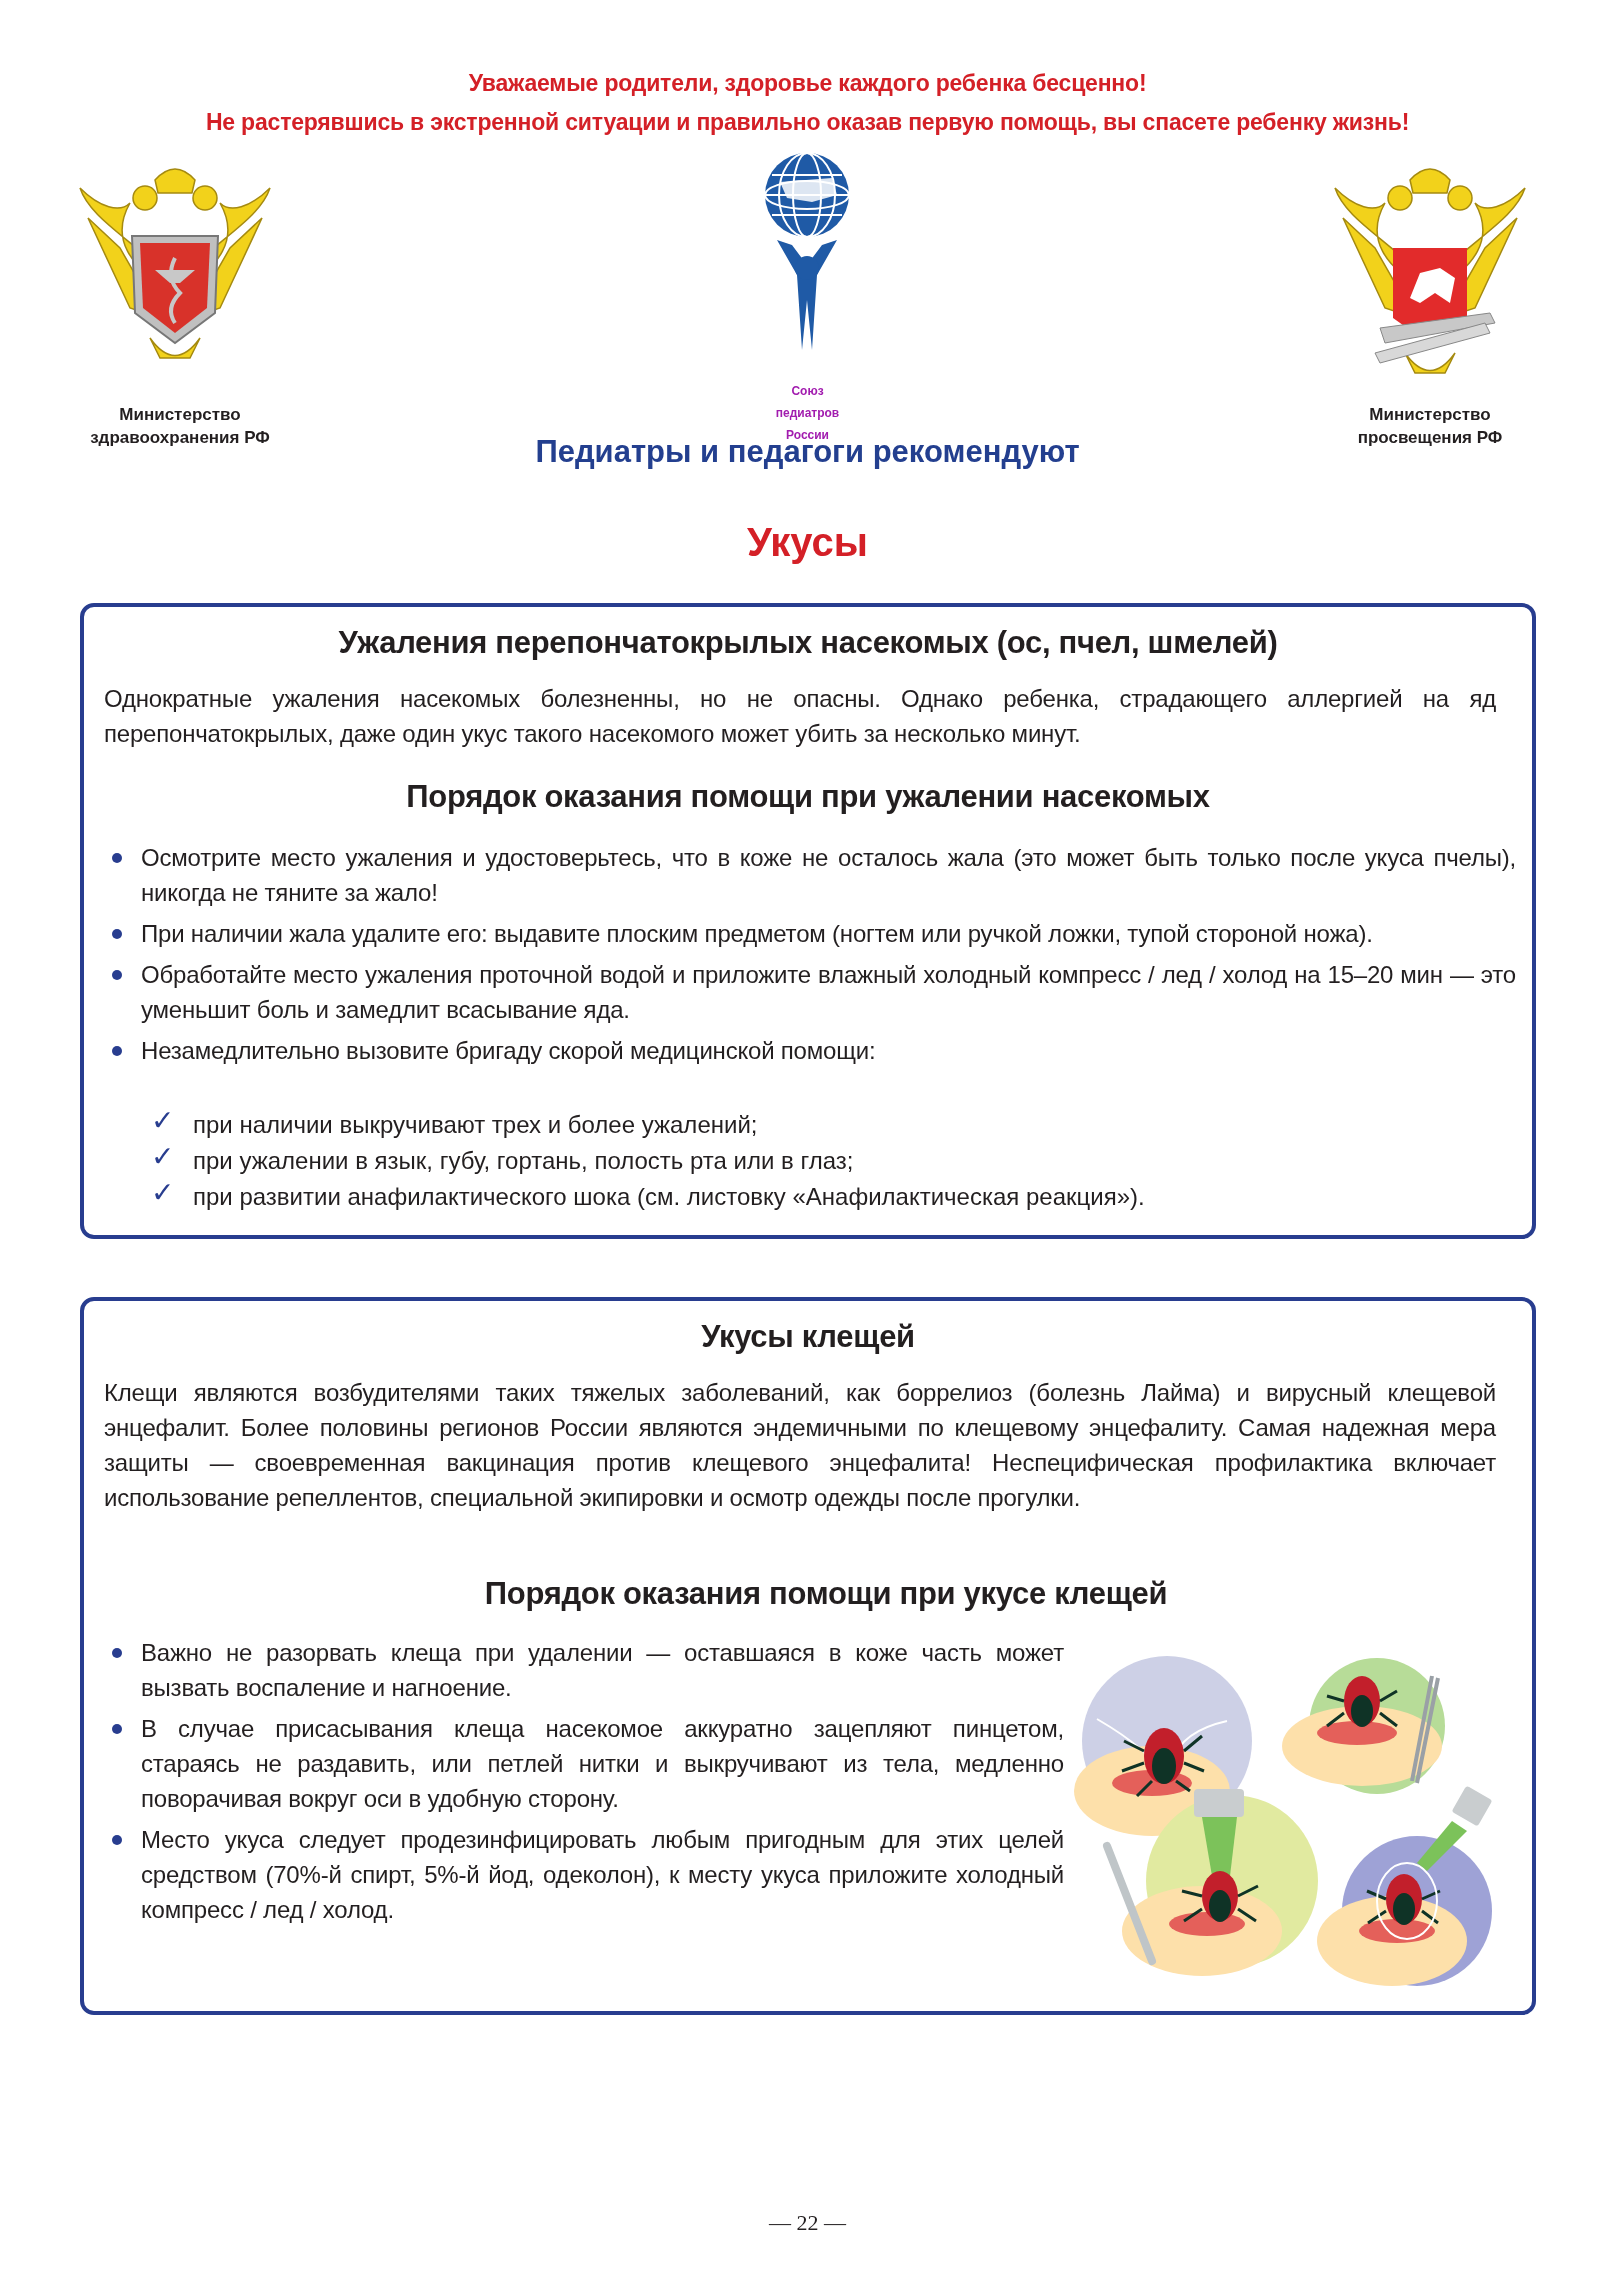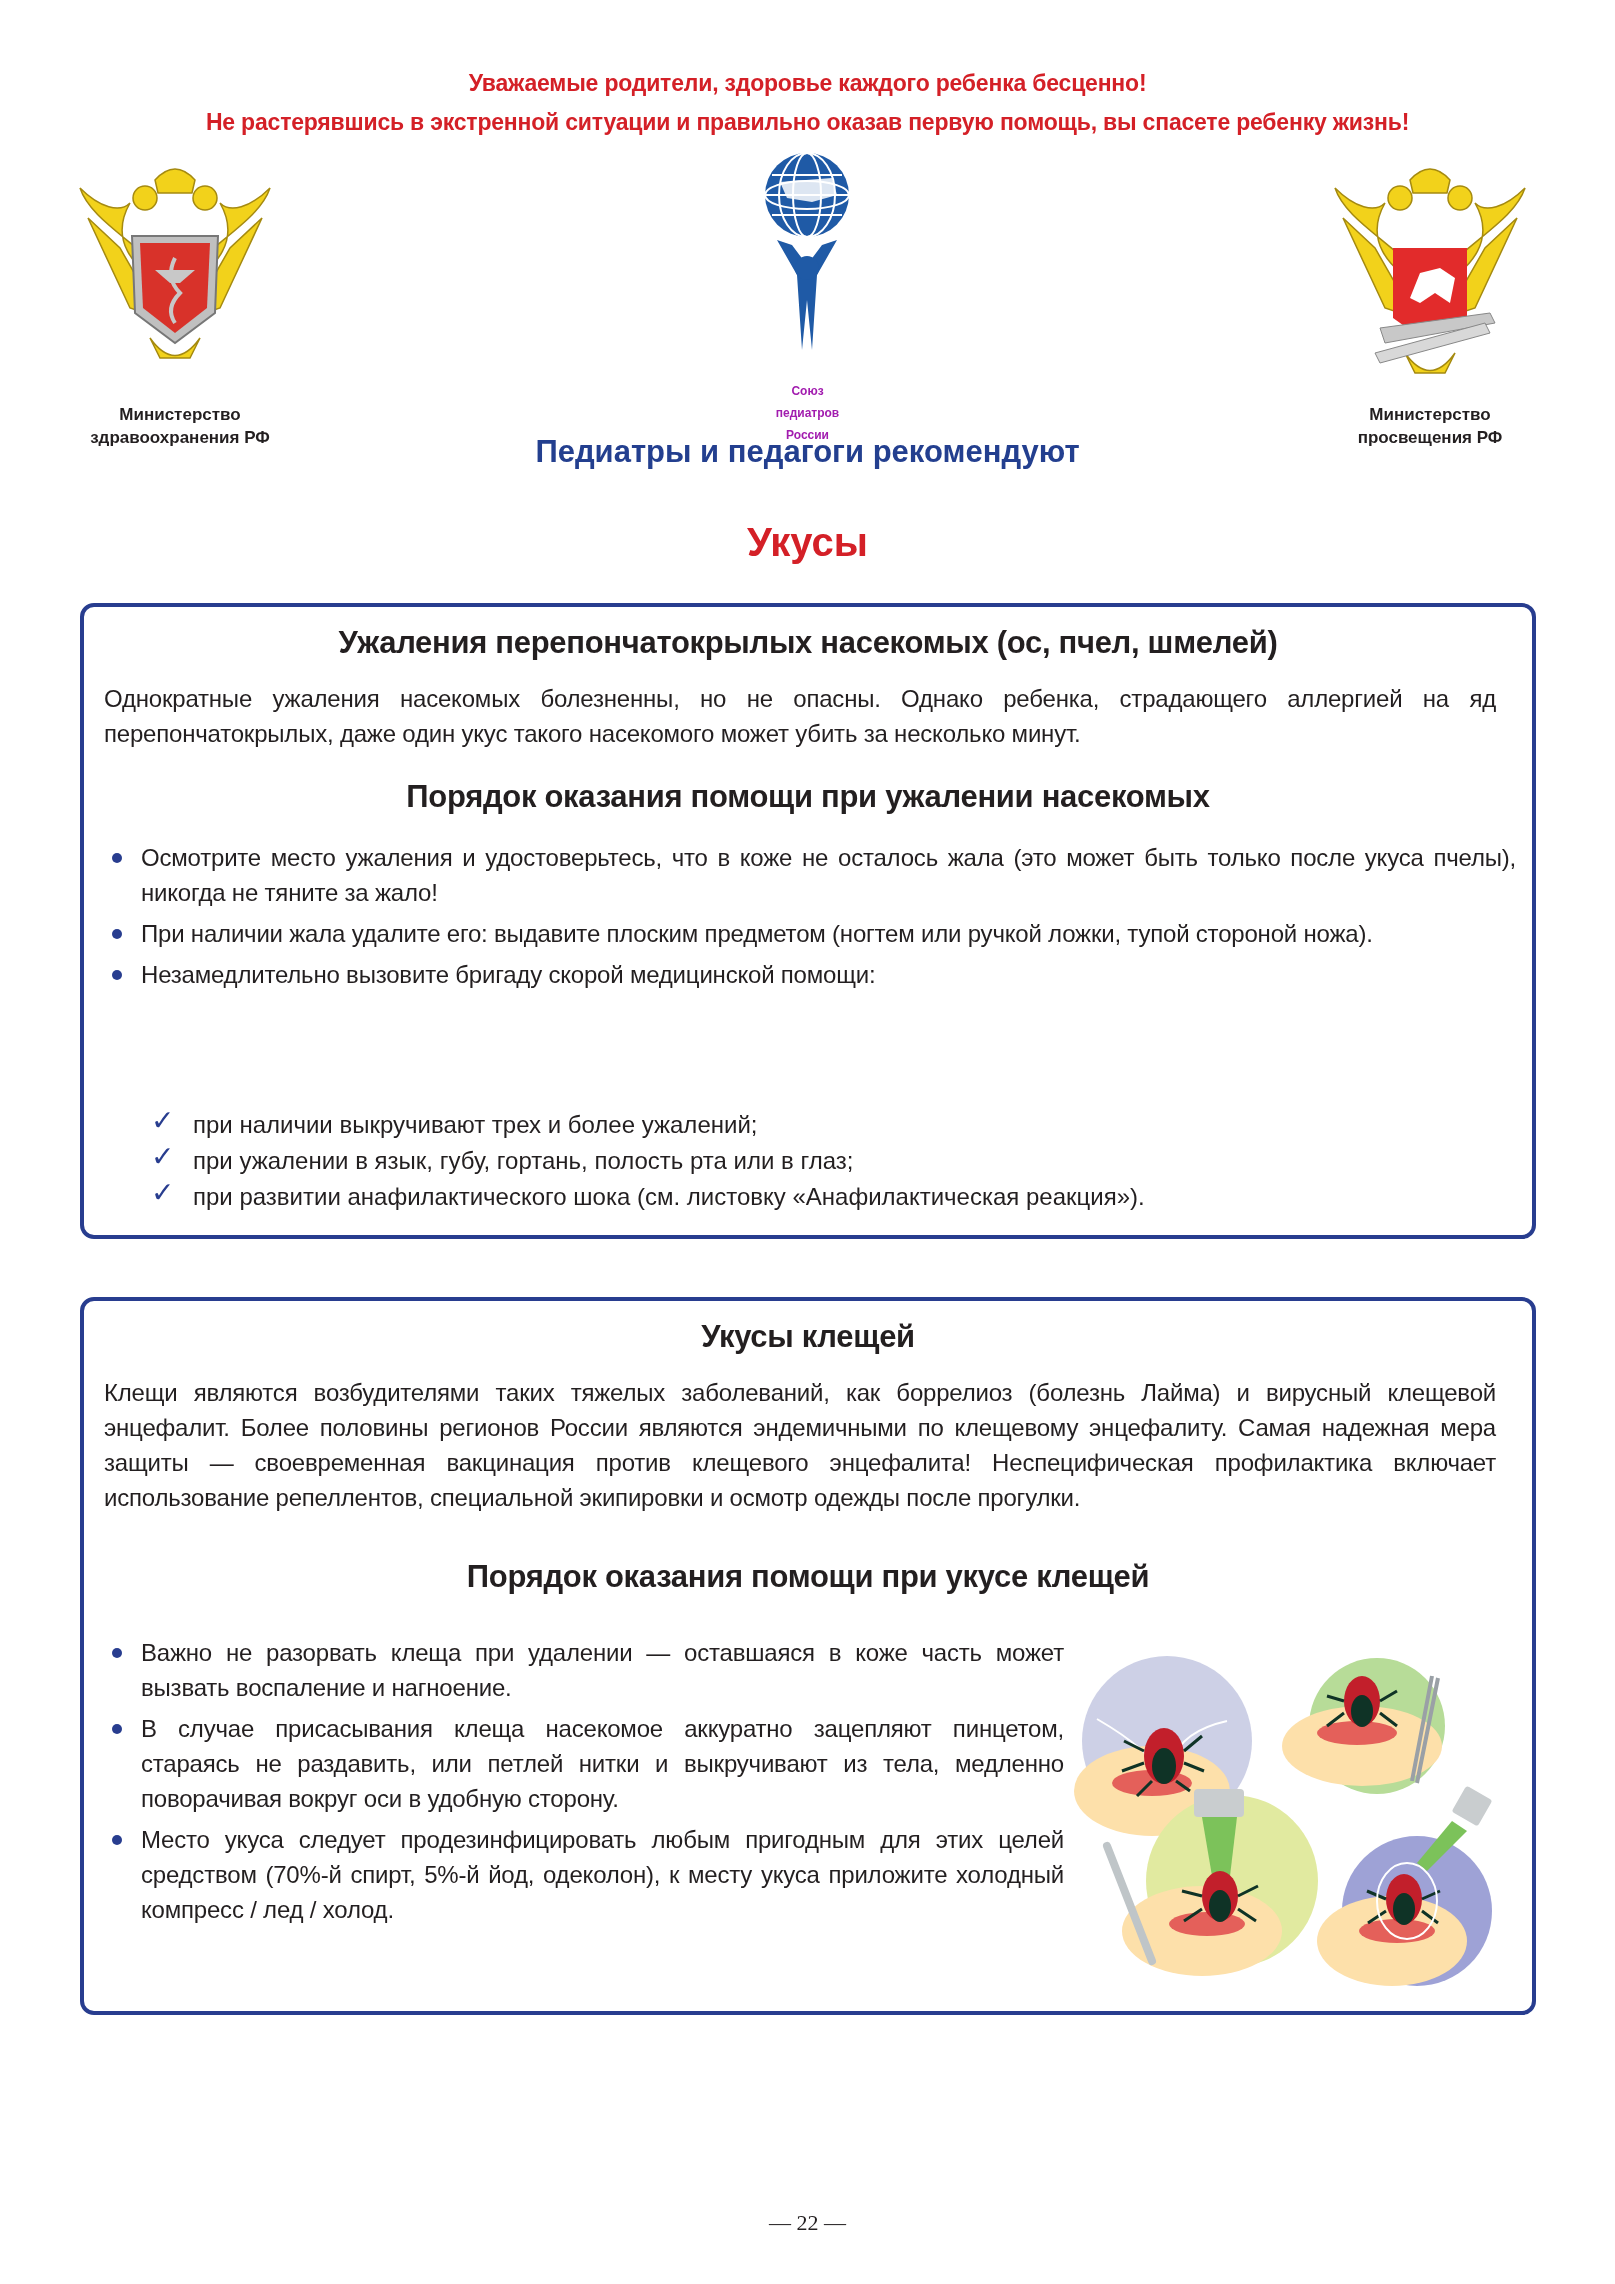--- a/index.html
+++ b/index.html
@@ -65,21 +65,21 @@
   .chk .checkmark-icon { position: absolute; left: 10px; top: -4px; color: #283d8f; font-size: 28px; font-family: "DejaVu Sans", sans-serif; }
 
   #box1-h { top: 18px; }
   #box1-p { top: 74px; }
   #box1-h2 { top: 172px; }
   #box1-list { top: 233px; width: 1412px; }
   #box1-checks { position: absolute; left: 20px; top: 500px; width: 1400px; }
 
   #box2-h { top: 18px; }
   #box2-p { top: 74px; }
-  #box2-h2 { top: 258px; }
+  #box2-h2 { top: 275px; padding-left: 18px; }
   #box2-list { top: 334px; width: 960px; }
   #tick-illustration { position: absolute; left: 988px; top: 340px; width: 420px; height: 360px; }
 
   #page-number {
     position: absolute; top: 2210px; left: 0; width: 1615px; text-align: center;
     font-family: "Liberation Serif", serif; font-size: 22px; color: #231f20;
   }
 </style>
 </head>
 <body>
@@ -153,20 +153,21 @@
 <div id="subtitle">Педиатры и педагоги рекомендуют</div>
 <div id="main-title">Укусы</div>
 
 <div id="box1" class="box">
   <div id="box1-h" class="box-h">Ужаления перепончатокрылых насекомых (ос, пчел, шмелей)</div>
   <div id="box1-p" class="para">Однократные ужаления насекомых болезненны, но не опасны. Однако ребенка, страдающего аллергией на яд перепончатокрылых, даже один укус такого насекомого может убить за несколько минут.</div>
   <div id="box1-h2" class="box-h">Порядок оказания помощи при ужалении насекомых</div>
   <ul id="box1-list" class="blist">
     <li><span class="bullet-dot"></span><span>Осмотрите место ужаления и удостоверьтесь, что в коже не осталось жала (это может быть только после укуса пчелы), никогда не тяните за жало!</span></li>
     <li><span class="bullet-dot"></span><span>При наличии жала удалите его: выдавите плоским предметом (ногтем или ручкой ложки, тупой стороной ножа).</span></li>
+    <li><span class="bullet-dot"></span><span>Обработайте место ужаления проточной водой и приложите влажный холодный компресс / лед / холод на 15–20 мин — это уменьшит боль и замедлит всасывание яда.</span></li>
     <li><span class="bullet-dot"></span><span>Незамедлительно вызовите бригаду скорой медицинской помощи:</span></li>
   </ul>
   <div id="box1-checks">
     <div class="chk"><span class="checkmark-icon">✓</span><span>при наличии выкручивают трех и более ужалений;</span></div>
     <div class="chk"><span class="checkmark-icon">✓</span><span>при ужалении в язык, губу, гортань, полость рта или в глаз;</span></div>
     <div class="chk"><span class="checkmark-icon">✓</span><span>при развитии анафилактического шока (см. листовку «Анафилактическая реакция»).</span></div>
   </div>
 </div>
 
 <div id="box2" class="box">

